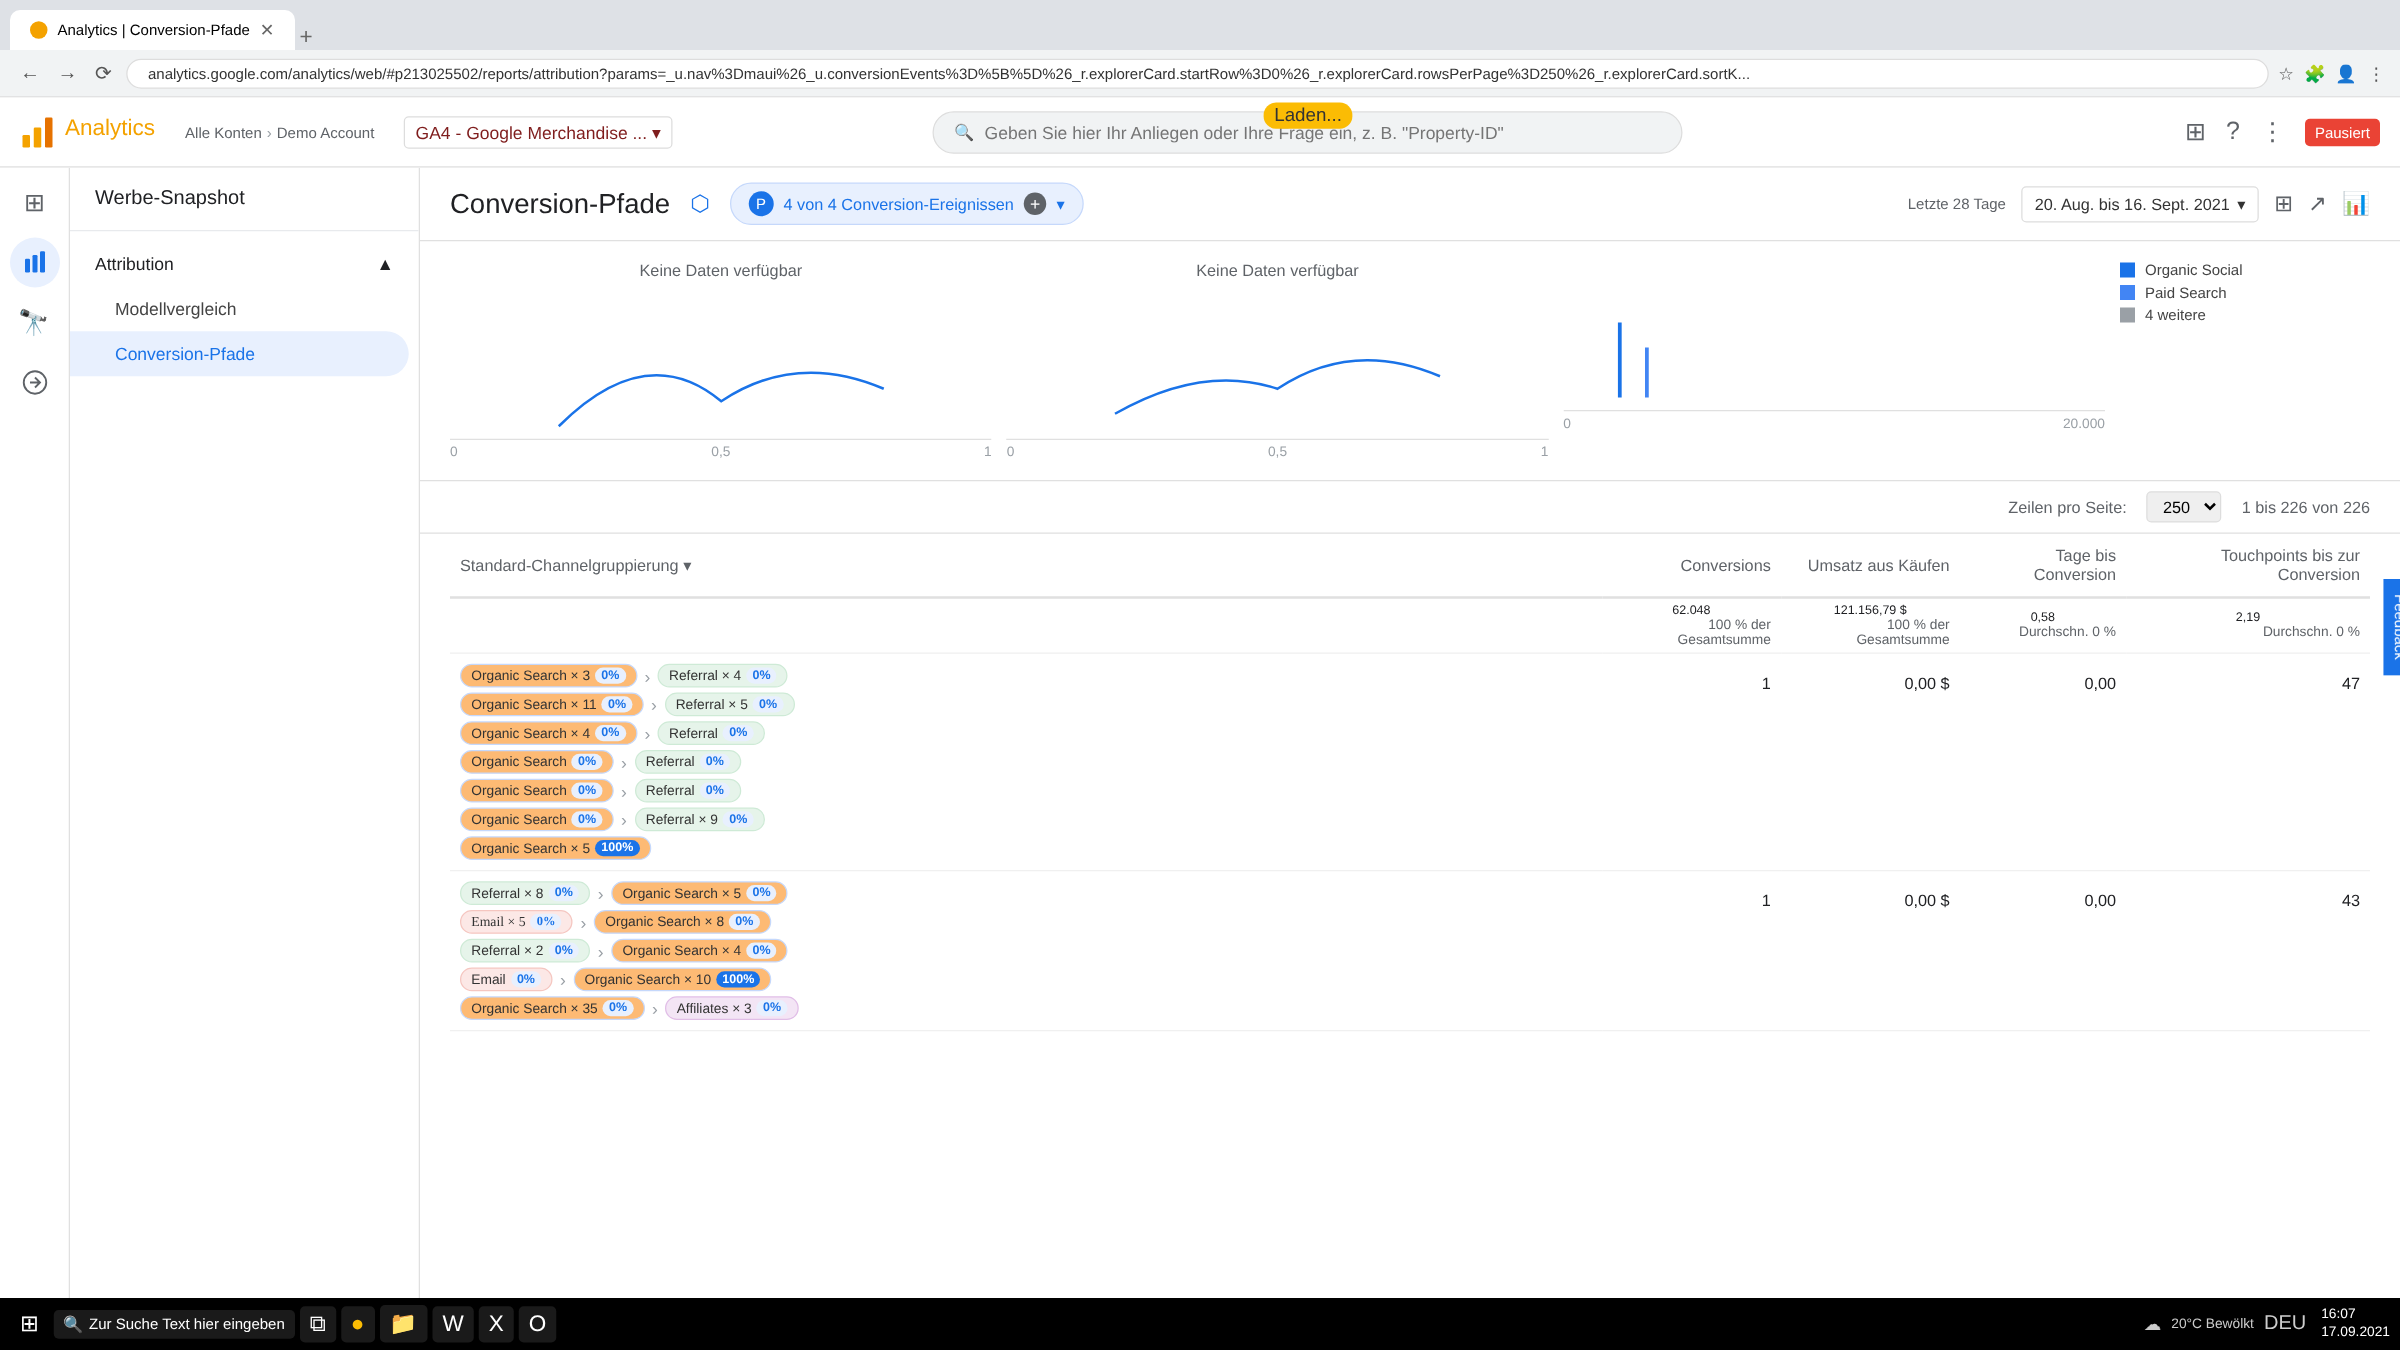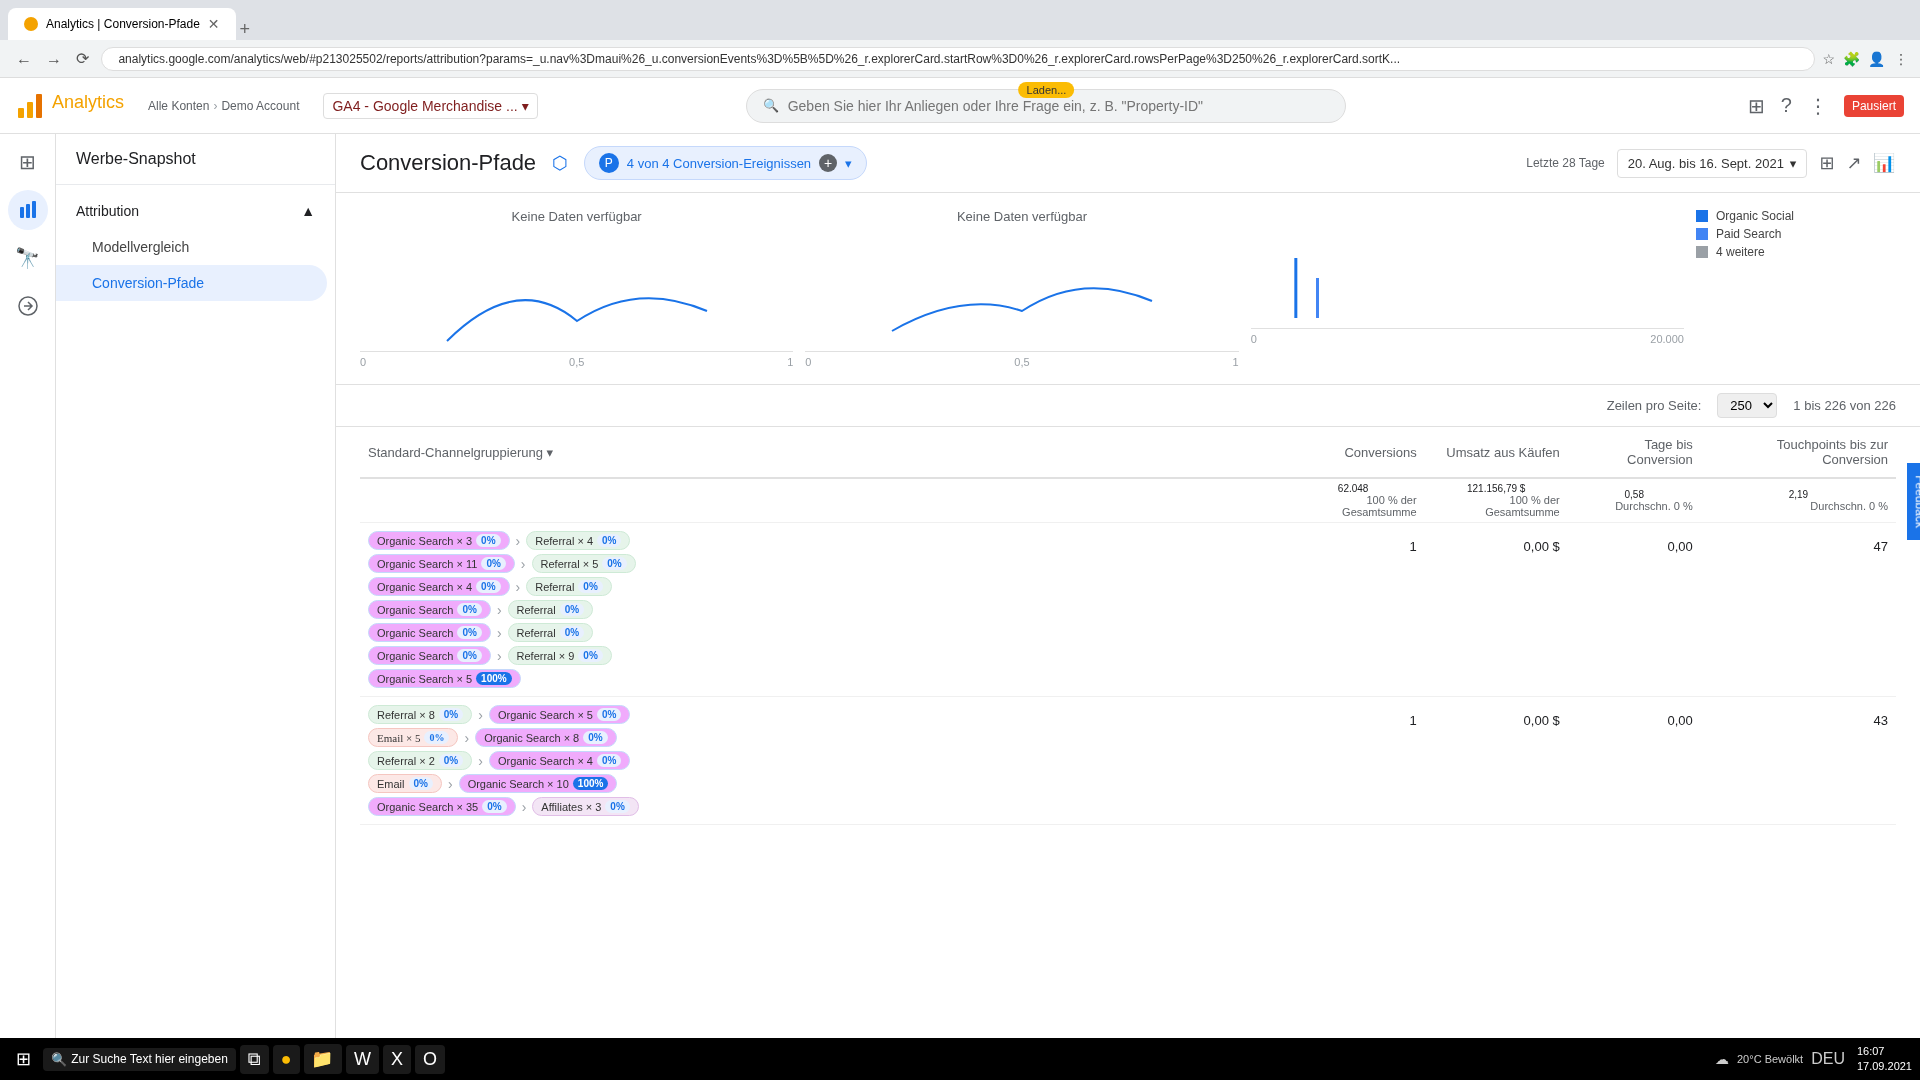--- a/index.html
+++ b/index.html
@@ -25,21 +25,21 @@
     .ga-app { display: flex; flex-direction: column; height: calc(1080px - 78px); }
     .ga-header { background: white; height: 56px; display: flex; align-items: center; padding: 0 16px; gap: 16px; border-bottom: 1px solid #e0e0e0; position: relative; }
     .ga-logo { display: flex; gap: 8px; }
     .ga-logo-icon { width: 28px; height: 28px; }
     .ga-title { font-size: 18px; color: #f4a200; font-weight: 400; }
     .breadcrumb { display: flex; align-items: center; gap: 4px; font-size: 12px; color: #5f6368; margin-left: 8px; }
     .bc-sep { color: #9aa0a6; }
     .account-selector { display: flex; align-items: center; gap: 4px; font-size: 14px; color: #7f1d1d; cursor: pointer; border: 1px solid #ddd; border-radius: 4px; padding: 4px 8px; margin-left: 8px; }
     .search-bar { flex: 1; max-width: 600px; background: #f1f3f4; border: 1px solid #ddd; border-radius: 24px; padding: 8px 16px; display: flex; align-items: center; gap: 8px; margin: 0 auto; position: relative; }
     .search-bar input { background: none; border: none; outline: none; font-size: 14px; flex: 1; color: #333; }
-    .loading-badge { position: absolute; top: -8px; left: 50%; transform: translateX(-50%); background: #fbbc04; color: #333; font-size: 11px; padding: 2px 8px; border-radius: 10px; }
+    .loading-badge { position: absolute; top: -8px; left: 50%; transform: translateX(-50%); background: #fbbc04; color: #333; font-size: 15px; padding: 2px 8px; border-radius: 10px; }
     .header-actions { display: flex; align-items: center; gap: 16px; margin-left: auto; }
     .header-icon { font-size: 20px; color: #5f6368; cursor: pointer; }
 
     
     .main-layout { display: flex; flex: 1; overflow: hidden; }
 
     
     .sidebar { width: 280px; background: white; border-right: 1px solid #e0e0e0; display: flex; flex-direction: column; overflow-y: auto; }
     .sidebar-header { padding: 16px 20px; font-size: 16px; font-weight: 500; color: #202124; border-bottom: 1px solid #e8eaed; }
     .sidebar-section { padding: 8px 0; }
@@ -82,21 +82,21 @@
     .conv-table { width: 100%; border-collapse: collapse; }
     .conv-table th { padding: 10px 8px; font-size: 13px; color: #5f6368; font-weight: 500; text-align: right; border-bottom: 2px solid #e0e0e0; cursor: pointer; }
     .conv-table th:first-child { text-align: left; }
     .conv-table td { padding: 8px 8px; vertical-align: middle; border-bottom: 1px solid #f0f0f0; }
     .conv-table .total-row td { padding: 4px 8px; }
     .total-val { font-size: 10px; font-weight: 500; color: #202124; text-align: center; }
     .total-sub { font-size: 11px; color: #5f6368; text-align: right; }
     .path-cell { display: flex; flex-direction: column; gap: 4px; }
     .path-row { display: flex; align-items: center; gap: 6px; flex-wrap: wrap; }
     .path-tag { display: inline-flex; align-items: center; gap: 4px; background: #f1f3f4; border: 1px solid #e0e0e0; border-radius: 16px; padding: 2px 8px; font-size: 11px; color: #333; }
-    .path-tag.blue-tag { background: #f0abfc; border-color: #c5d8fb; }
+    .path-tag.blue-tag { background: #fdba74; border-color: #c5d8fb; }
     .path-tag.green-tag { background: #e6f4ea; border-color: #ceead6; }
     .pct-badge { border-radius: 10px; padding: 1px 5px; font-size: 10px; font-weight: 600; }
     .pct-badge.zero { background: #e8f0fe; color: #1a73e8; }
     .pct-badge.hundred { background: #1a73e8; color: white; }
     .arrow-sep { color: #9aa0a6; font-size: 14px; }
     .num-right { text-align: right; font-size: 13px; color: #202124; }
 
     
     .taskbar { background: #000; height: 42px; display: flex; align-items: center; padding: 0 8px; gap: 4px; position: fixed; bottom: 0; left: 0; right: 0; }
     .taskbar-start { background: none; border: none; color: white; font-size: 18px; padding: 4px 8px; cursor: pointer; }

